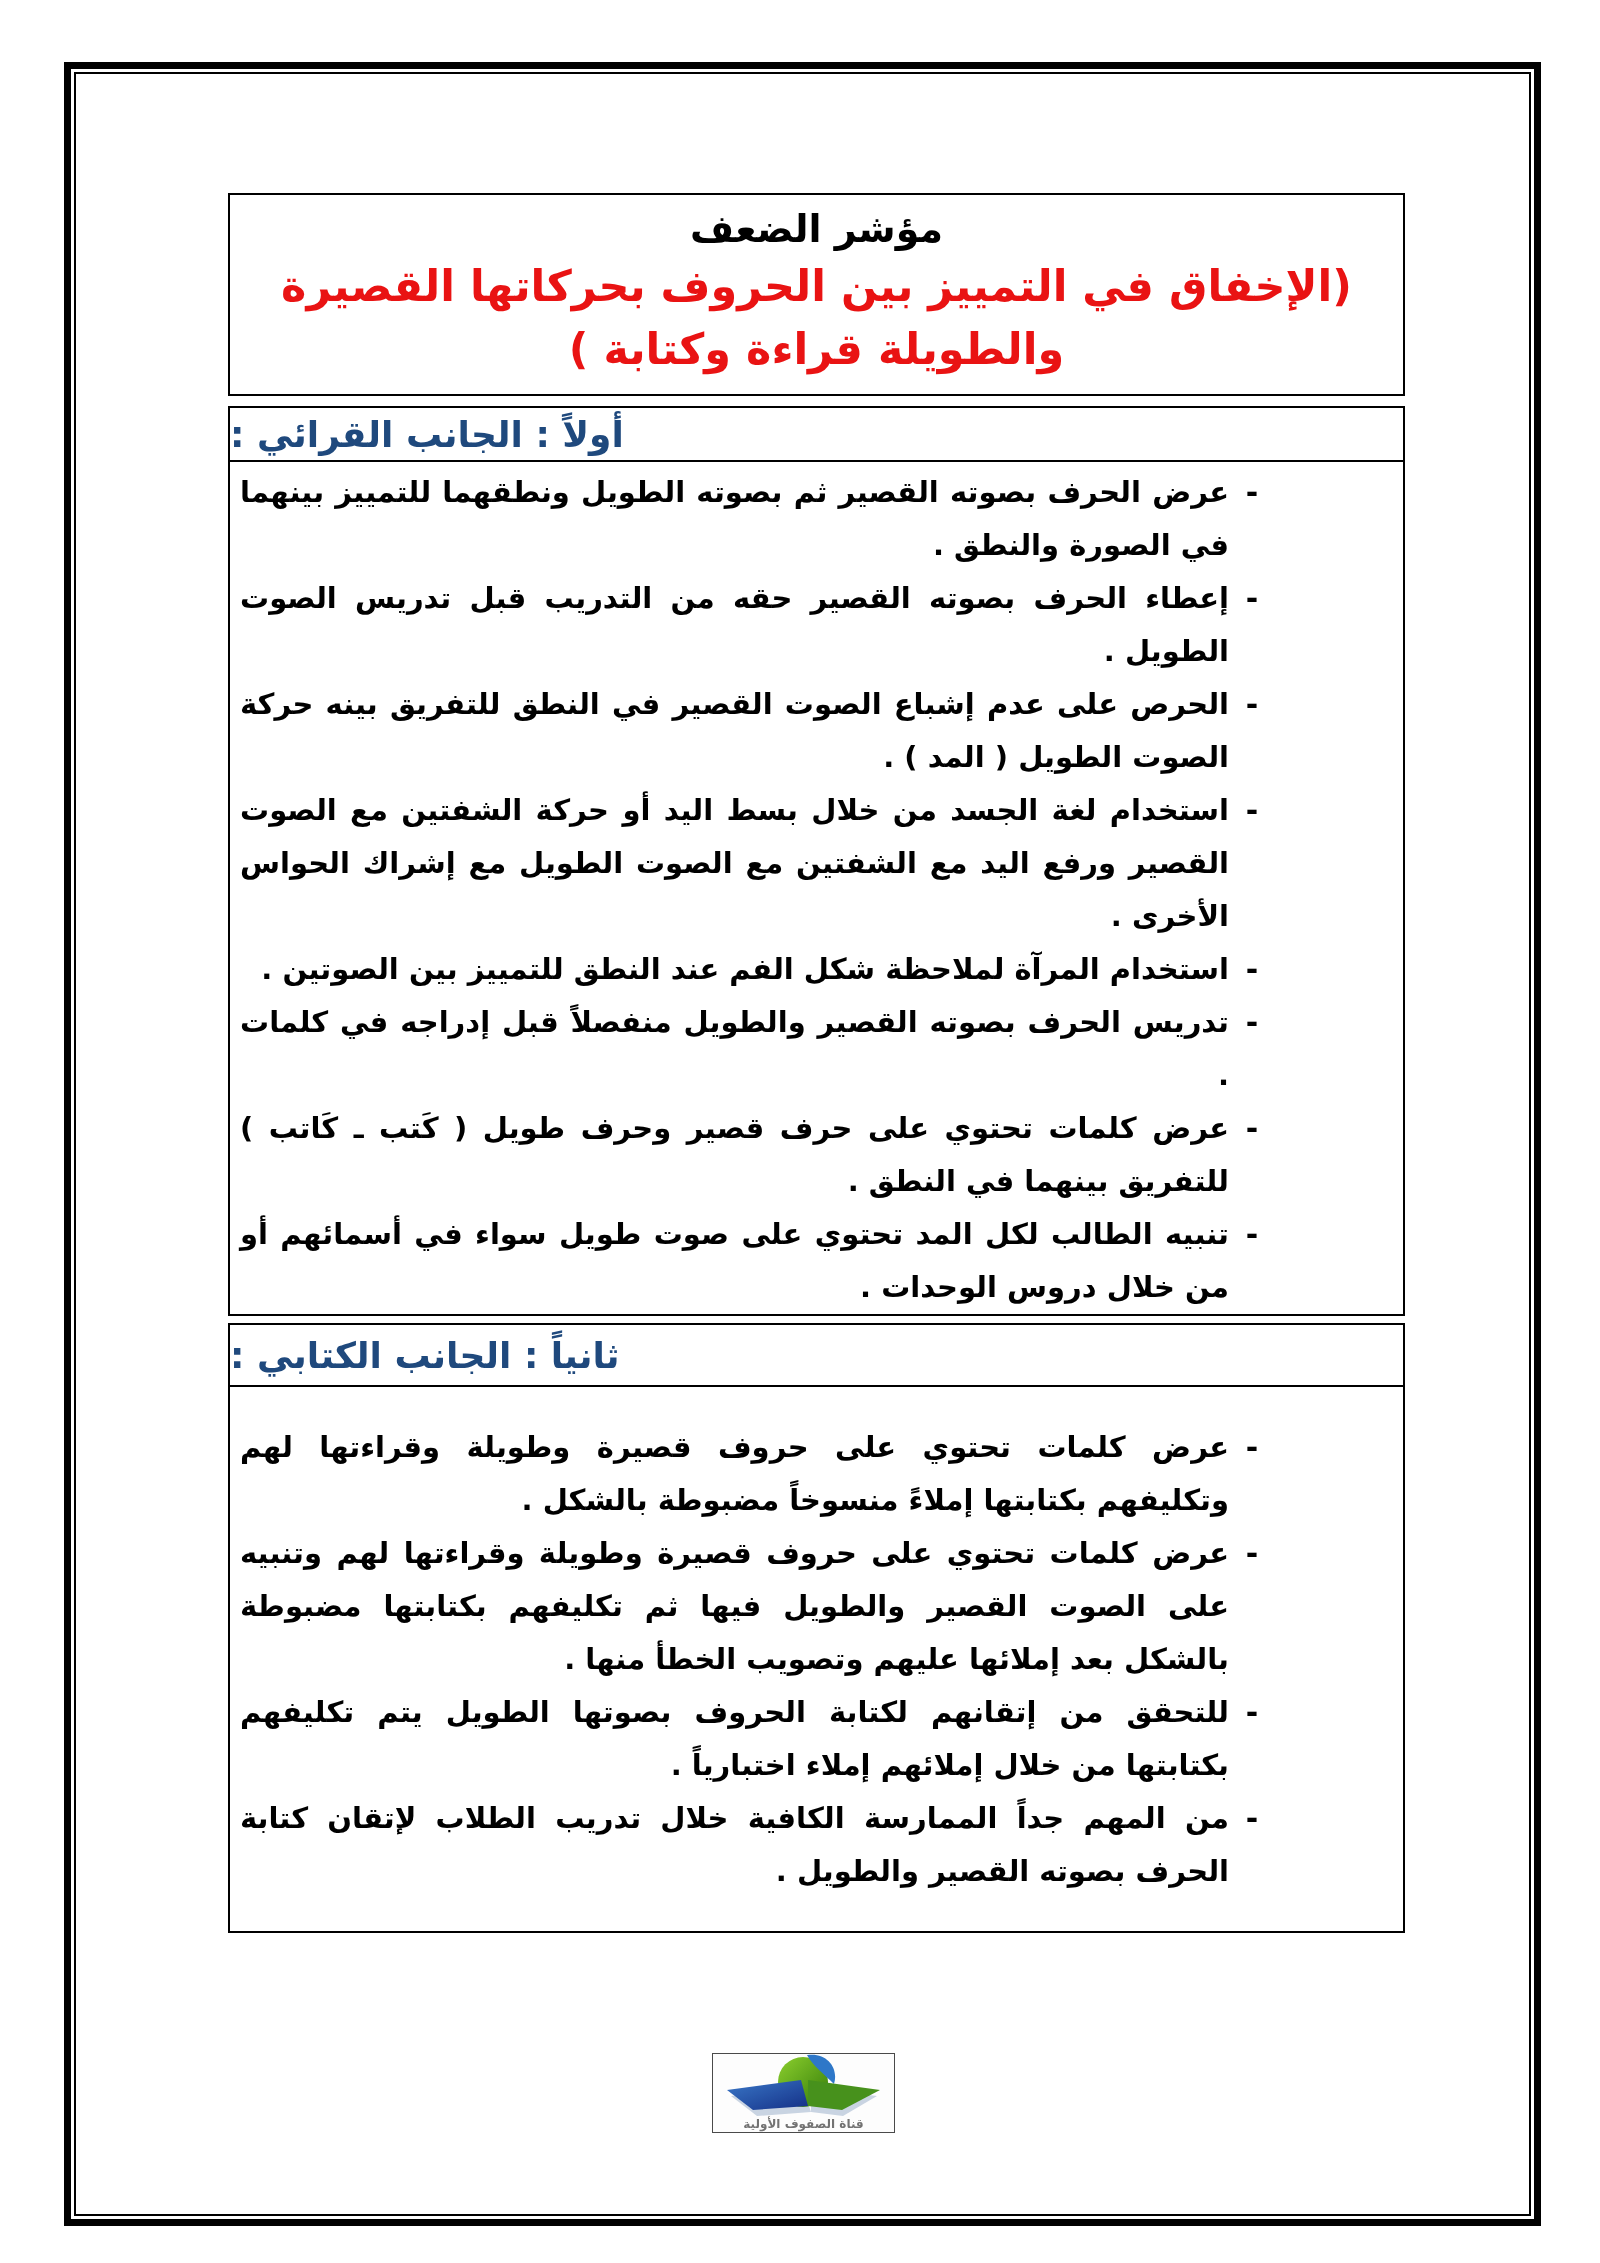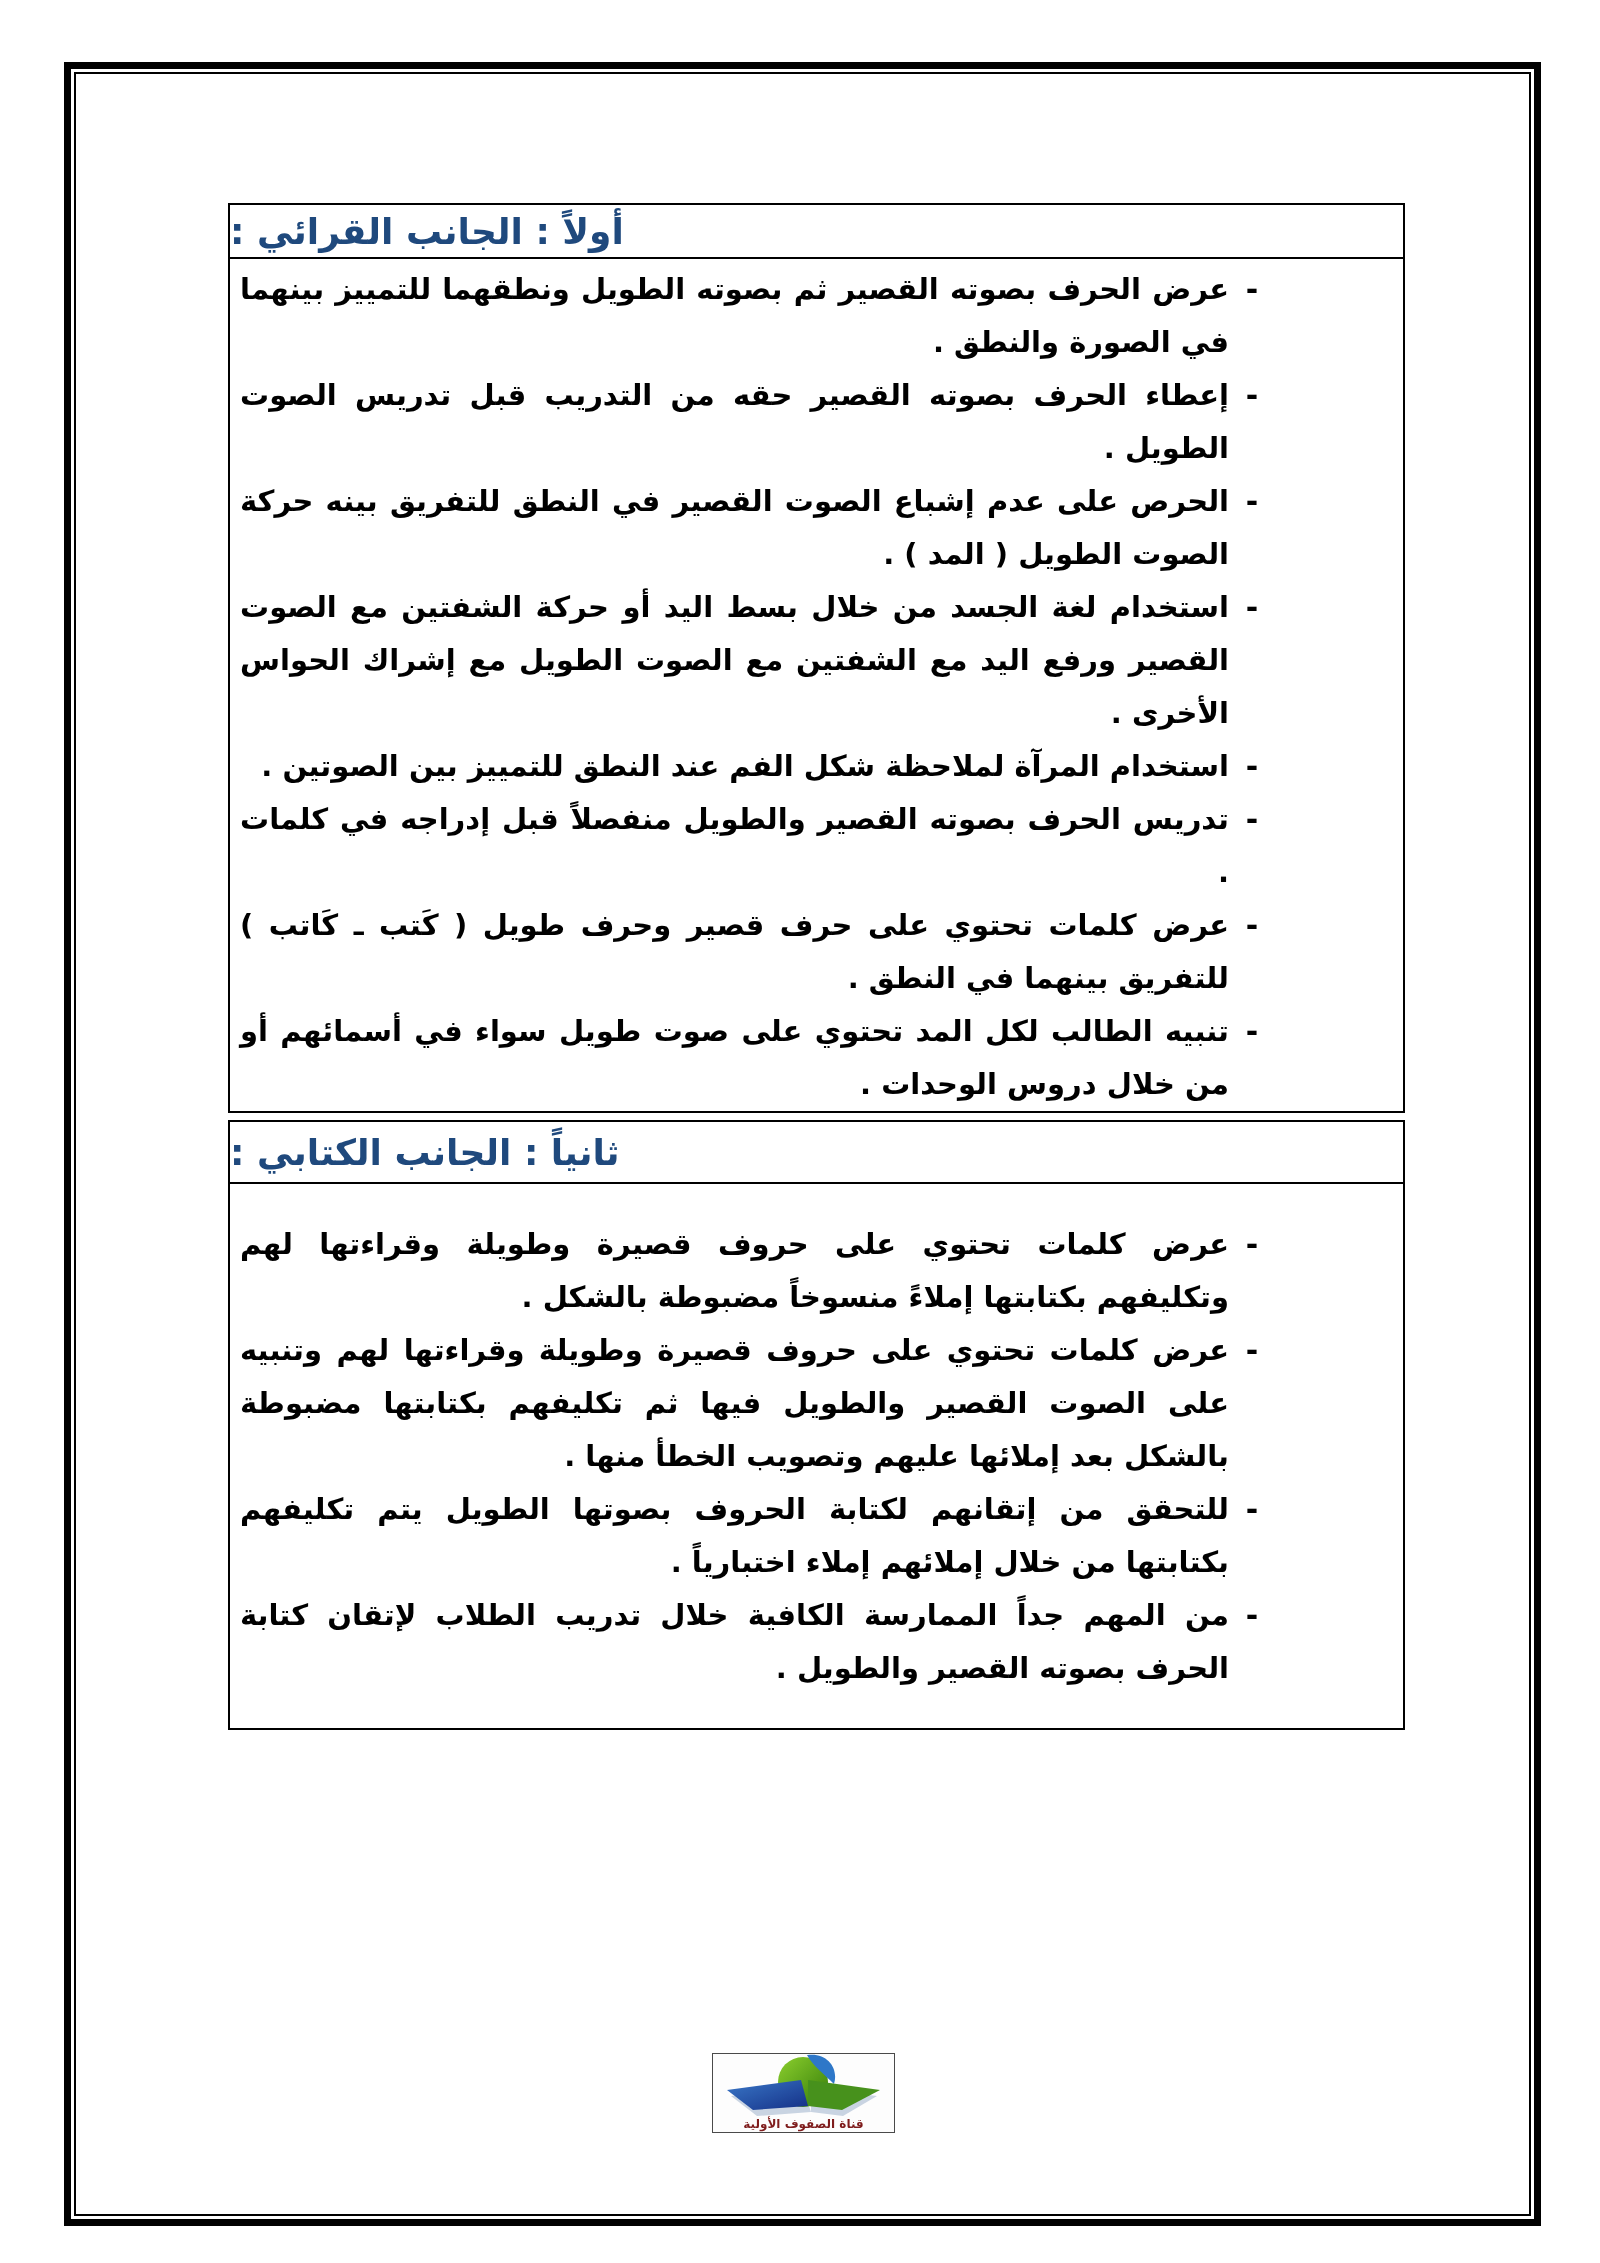--- a/index.html
+++ b/index.html
@@ -53,33 +53,38 @@
     text-align:justify;text-justify:inter-word;
   }
   
   .logo-box{
     position:absolute;left:712px;top:2053px;width:183px;height:80px;
     border:1px solid #4a4a4a;box-sizing:border-box;background:#fdfdfd;
     display:flex;flex-direction:column;align-items:center;justify-content:flex-end;
   }
   .logo-art{position:absolute;left:2px;top:0px;}
   .logo-caption{
-    position:relative;z-index:2;font-size:12px;line-height:14px;color:#7f1d1d;
+    position:relative;z-index:2;font-size:12px;line-height:14px;color:#737373;
     margin-bottom:1px;white-space:nowrap;
   }
 </style>
 </head>
 <body>
 
 <div class="frame">
   <div class="frame-inner"></div>
 </div>
 
 <div class="doc-table">
 
+  <div class="row row-title">
+    <div class="title-black">مؤشر الضعف</div>
+    <div class="title-red">(الإخفاق في التمييز بين الحروف بحركاتها القصيرة</div>
+    <div class="title-red">والطويلة قراءة وكتابة )</div>
+  </div>
 
 
   <div class="row row-heading first">أولاً : الجانب القرائي :</div>
 
   <div class="row row-bullets first">
     <div class="bullet">
       <span class="dash">-</span>
       <div class="btext">عرض الحرف بصوته القصير ثم بصوته الطويل ونطقهما للتمييز بينهما في الصورة والنطق .</div>
     </div>
     <div class="bullet">

